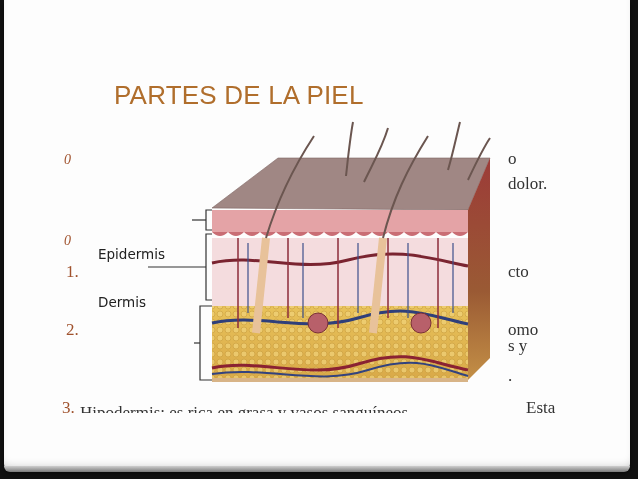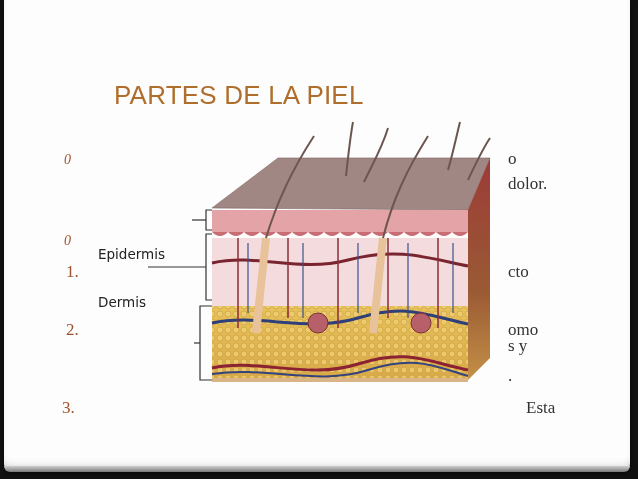--- a/index.html
+++ b/index.html
@@ -152,15 +152,16 @@
         <path d="M104,102 h14"></path>
         <path d="M60,149 h58"></path>
         <path d="M106,225 h6"></path>
       </g>
     </svg>
     <div class="label" style="left:10px;top:92px;">Epidermis</div>
     <div class="label" style="left:10px;top:140px;">Dermis</div>
   </div>
 
   <div class="num" style="left:58px;top:398px;">3.</div>
+  <div class="garbled">Hipodermis: es rica en grasa y vasos sanguíneos.</div>
   <div class="body-text" style="left:522px;top:398px;">Esta</div>
 </div>
 <div class="bottom-strip"></div>
 
 </body></html>

